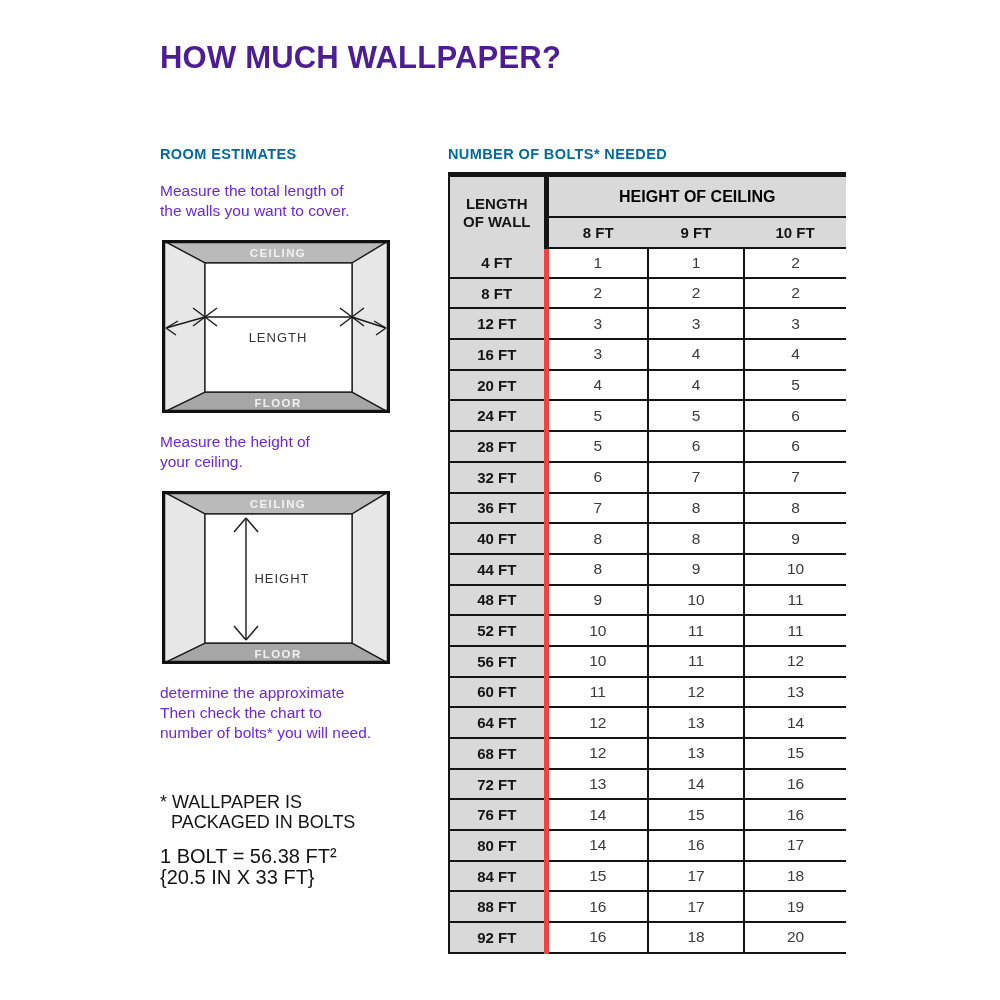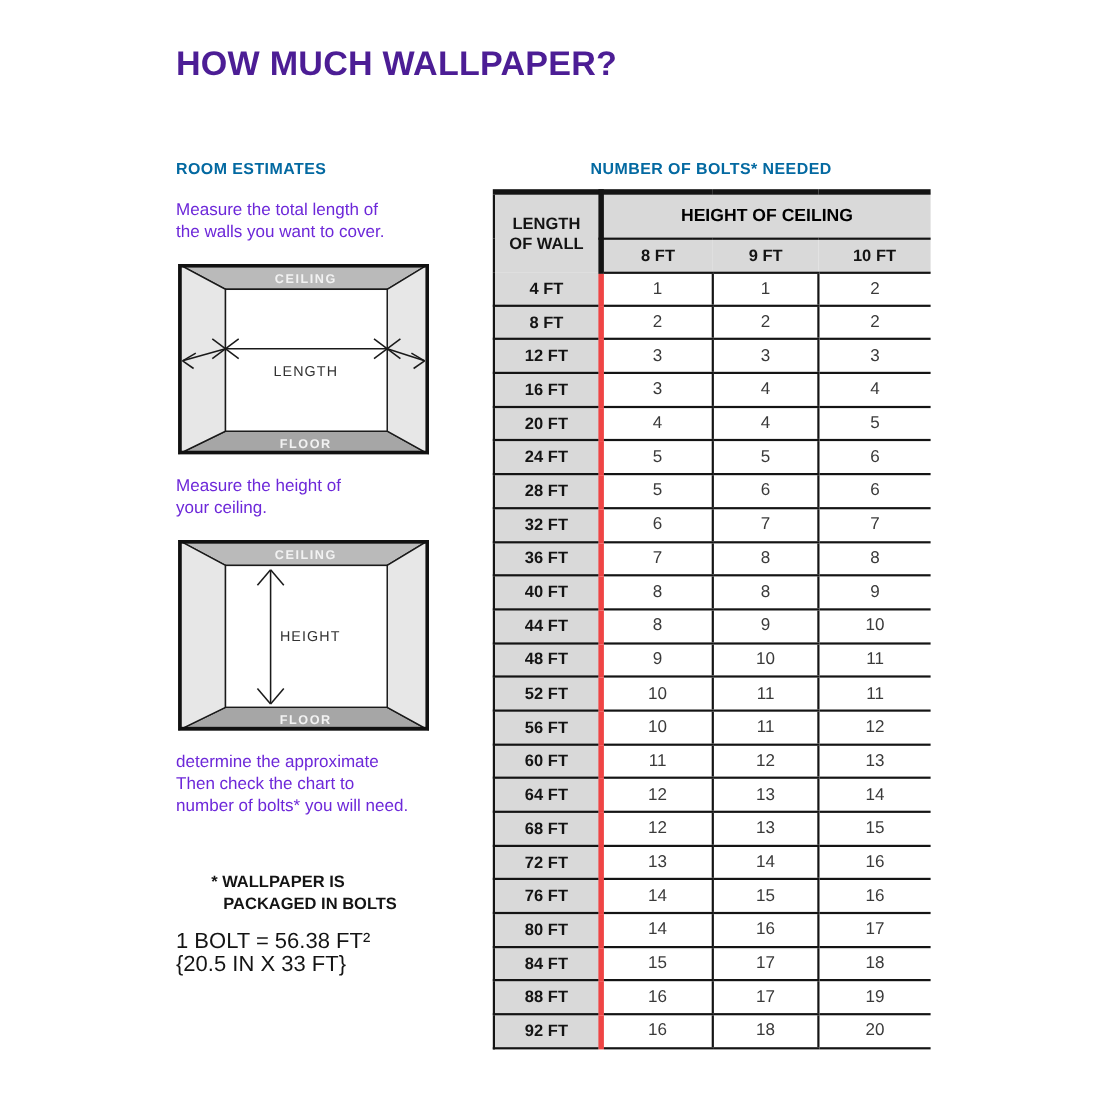--- a/index.html
+++ b/index.html
@@ -11,37 +11,37 @@
   .page-title {
     position:absolute; left:160px; top:40px;
     font-size:31px; font-weight:bold; letter-spacing:0.2px;
     color:#4c1d95; white-space:nowrap;
   }
   .section-heading {
     position:absolute; font-size:14.5px; font-weight:bold;
     letter-spacing:0.4px; color:#0369a1; white-space:nowrap;
   }
   #room-heading { left:160px; top:146px; }
-  #table-heading { left:448px; top:146px; width:397px; text-align:center; }
+  #table-heading { left:448px; top:146px; width:397px; }
   .para {
     position:absolute; left:160px; font-size:15.5px; color:#6d28d9;
     line-height:20px; white-space:nowrap;
   }
   #para1 { top:181px; }
   #para2 { top:432px; }
   #para3 { top:683px; }
   .diagram { position:absolute; left:162px; width:228px; }
   #diagram1 { top:240px; height:173px; }
   #diagram2 { top:491px; height:173px; }
   .diagram svg { display:block; width:228px; height:173px; }
   .diagram-band-label { font-size:11.5px; letter-spacing:1.4px; fill:#f2f2f2; font-weight:bold; }
   .diagram-measure-label { font-size:13px; letter-spacing:1px; fill:#333333; }
   .footnote {
-    position:absolute; left:160px; top:792px; font-size:15px;
-    font-weight:bold; color:#141414; line-height:20px; white-space:nowrap;margin-left:32px;
+    position:absolute; left:160px; top:792px; font-size:18px;
+    font-weight:normal; color:#141414; line-height:20px; white-space:nowrap;
   }
   .footnote .indent { margin-left:11px; }
   .bolt-spec {
     position:absolute; left:160px; top:846px; font-size:20px;
     font-weight:normal; color:#141414; line-height:21px; white-space:nowrap;
   }
   table.bolts {
     position:absolute; left:448px; top:172px; width:397px;
     border-collapse:collapse; table-layout:fixed;
   }

